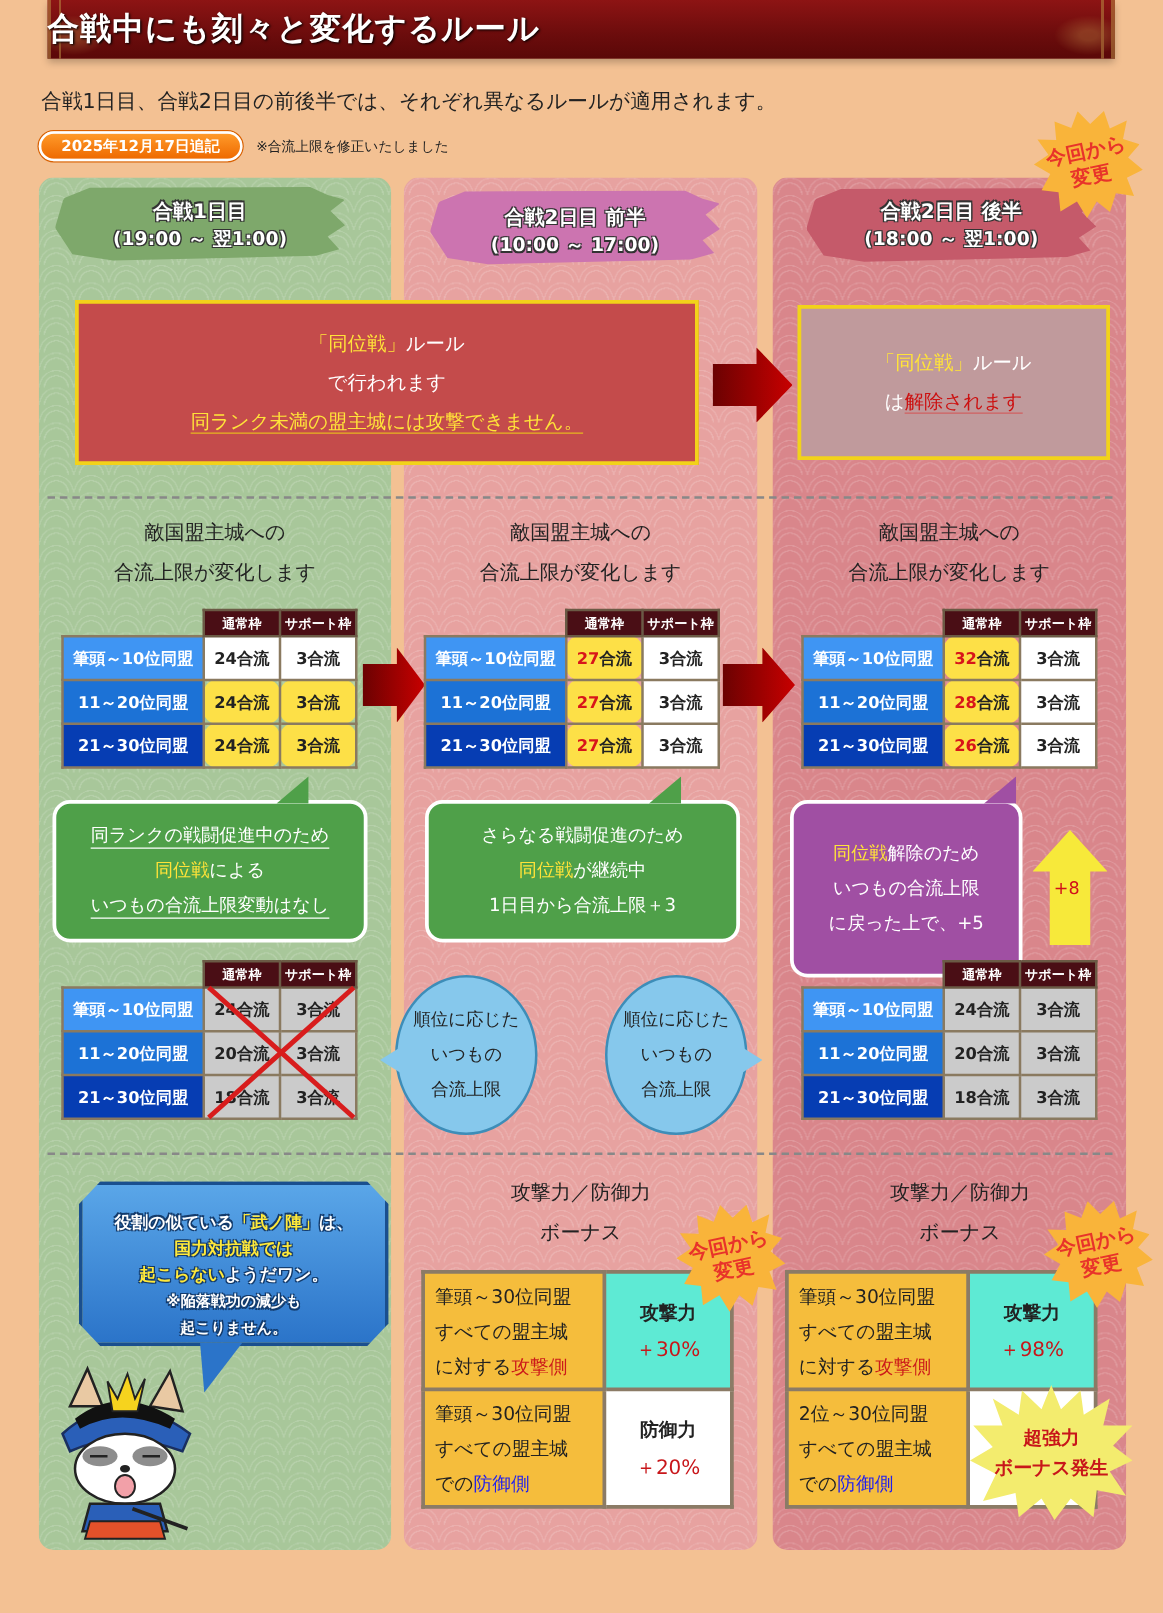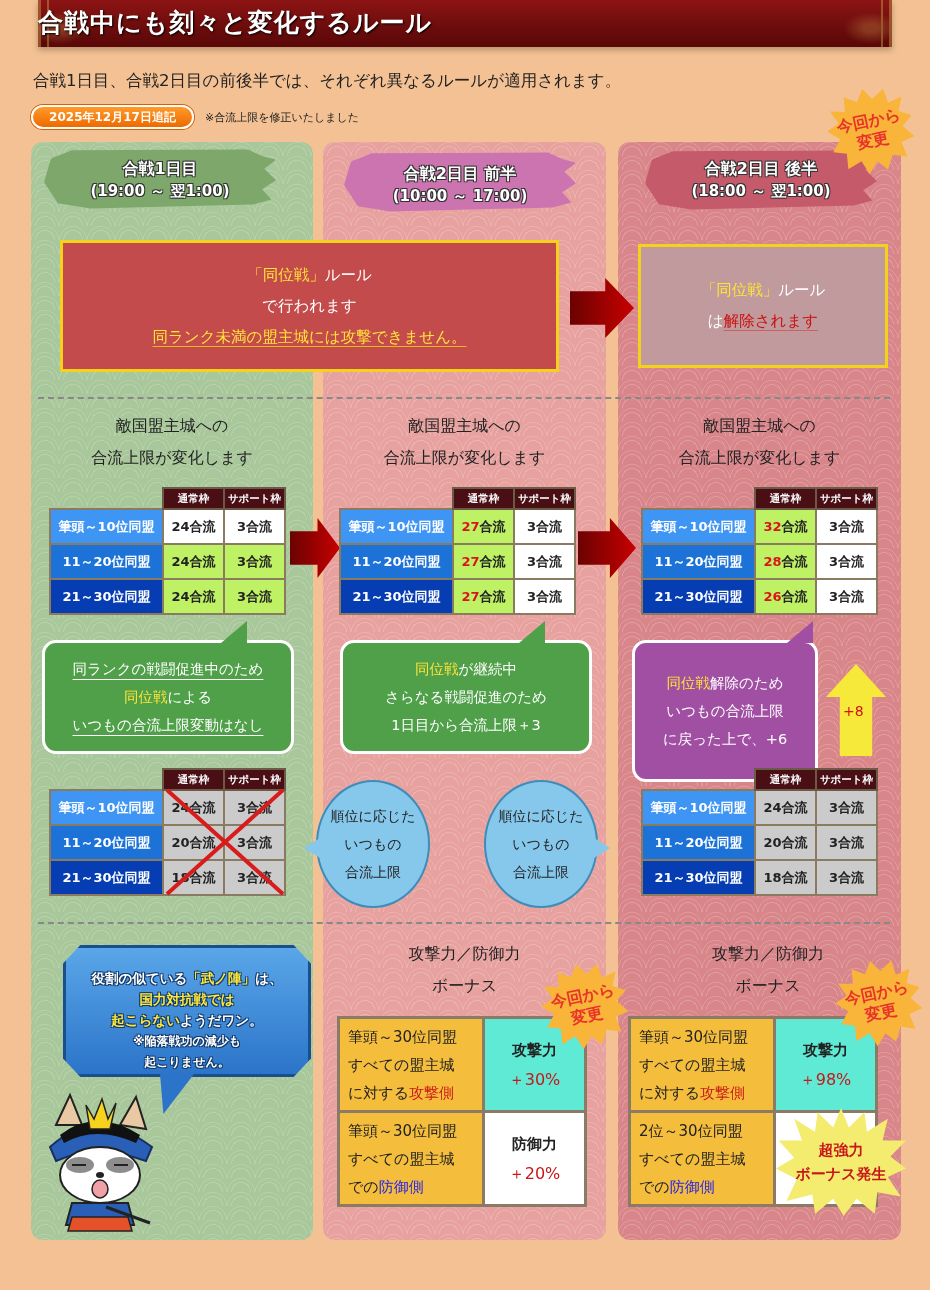--- a/index.html
+++ b/index.html
@@ -87,21 +87,21 @@
 
   .sec-title { text-align: center; font-size: 16px; line-height: 32px; color: #222; }
 
   
   table.cap { border-collapse: collapse; }
   table.cap td, table.cap th { border: 2px solid #8a7a60; height: 35px; font-weight: bold; font-size: 13px; text-align: center; }
   table.cap th { background: #4a0e15; color: #fff; font-size: 10.5px; height: 21px; width: 61px; border-color: #6b5a45; }
   table.cap th.blank { background: transparent; border: none; width: 113px; }
   table.cap td.rank { color: #fff; width: 113px; font-size: 13px; padding: 0; }
   .r1 { background: #3f95f3; } .r2 { background: #1c72d6; } .r3 { background: #063db3; }
-  .c-w { background: #fff; color: #222; } .c-c { background: #bef264; color: #222; } .c-g { background: #cbcbcb; color: #222; }
+  .c-w { background: #fff; color: #222; } .c-c { background: #fde047; color: #222; border-radius: 10px; } .c-g { background: #cbcbcb; color: #222; }
   .num-red { color: #d8151a; }
 
   .cross { pointer-events: none; }
 
   
   .bubble {
     border: 3px solid #fff; border-radius: 14px; color: #fff; text-align: center;
     font-size: 14.5px; line-height: 28px; display: flex; flex-direction: column; justify-content: center;
   }
   .bubble .tail {
@@ -300,29 +300,29 @@
   </table>
 
 <div class="abs bubble b-green" style="left:42px;top:640px;width:252px;height:114px;">
   <span class="tail" style="left:176px;"></span>
   <div><span class="b-uline">同ランクの戦闘促進中のため</span></div>
   <div><span class="yellow">同位戦</span><span>による</span></div>
   <div><span class="b-uline">いつもの合流上限変動はなし</span></div>
 </div>
 <div class="abs bubble b-green" style="left:340px;top:640px;width:252px;height:114px;">
   <span class="tail" style="left:176px;"></span>
+  <div>さらなる戦闘促進のため</div>
   <div><span class="yellow">同位戦</span><span>が継続中</span></div>
-  <div>さらなる戦闘促進のため</div>
   <div>1日目から合流上限＋3</div>
 </div>
 <div class="abs bubble b-purple" style="left:632px;top:640px;width:186px;height:142px;">
   <span class="tail" style="left:152px;"></span>
   <div><span class="yellow">同位戦</span><span>解除のため</span></div>
   <div>いつもの合流上限</div>
-  <div>に戻った上で、+6</div>
+  <div>に戻った上で、+5</div>
 </div>
 <div class="abs up-arrow"></div>
 <div class="abs up-label">+8</div>
 
 <table class="abs cap" style="left:49px;top:768px;">
   <tbody>
       <tr>
         <th class="blank"></th>
         <th>通常枠</th>
         <th>サポート枠</th>

